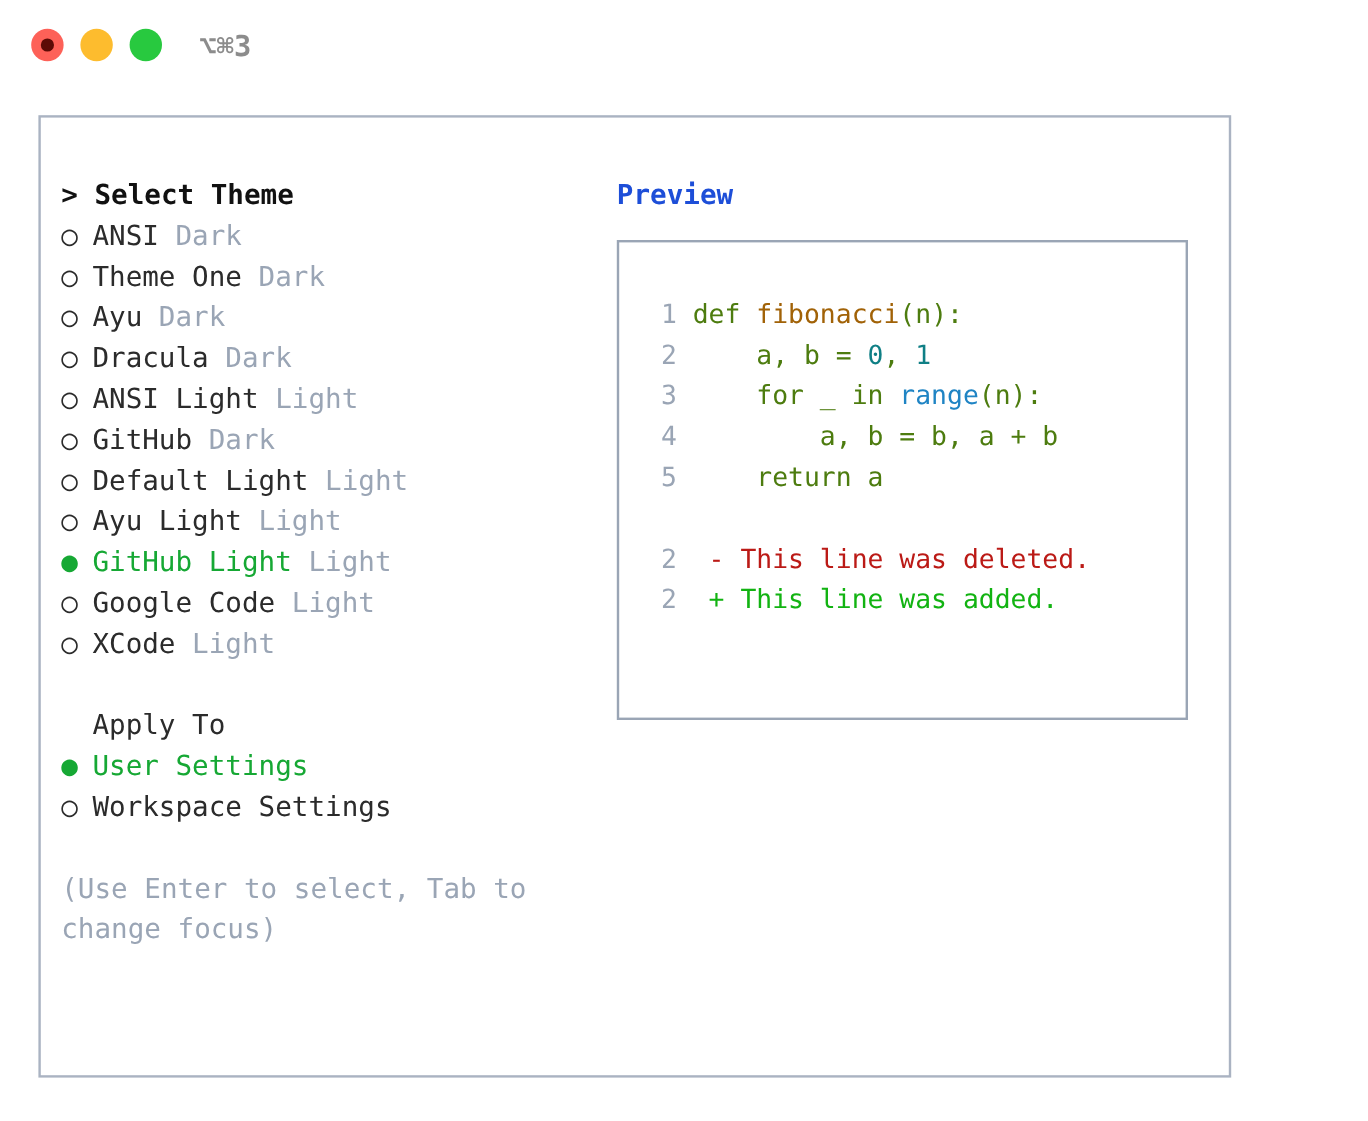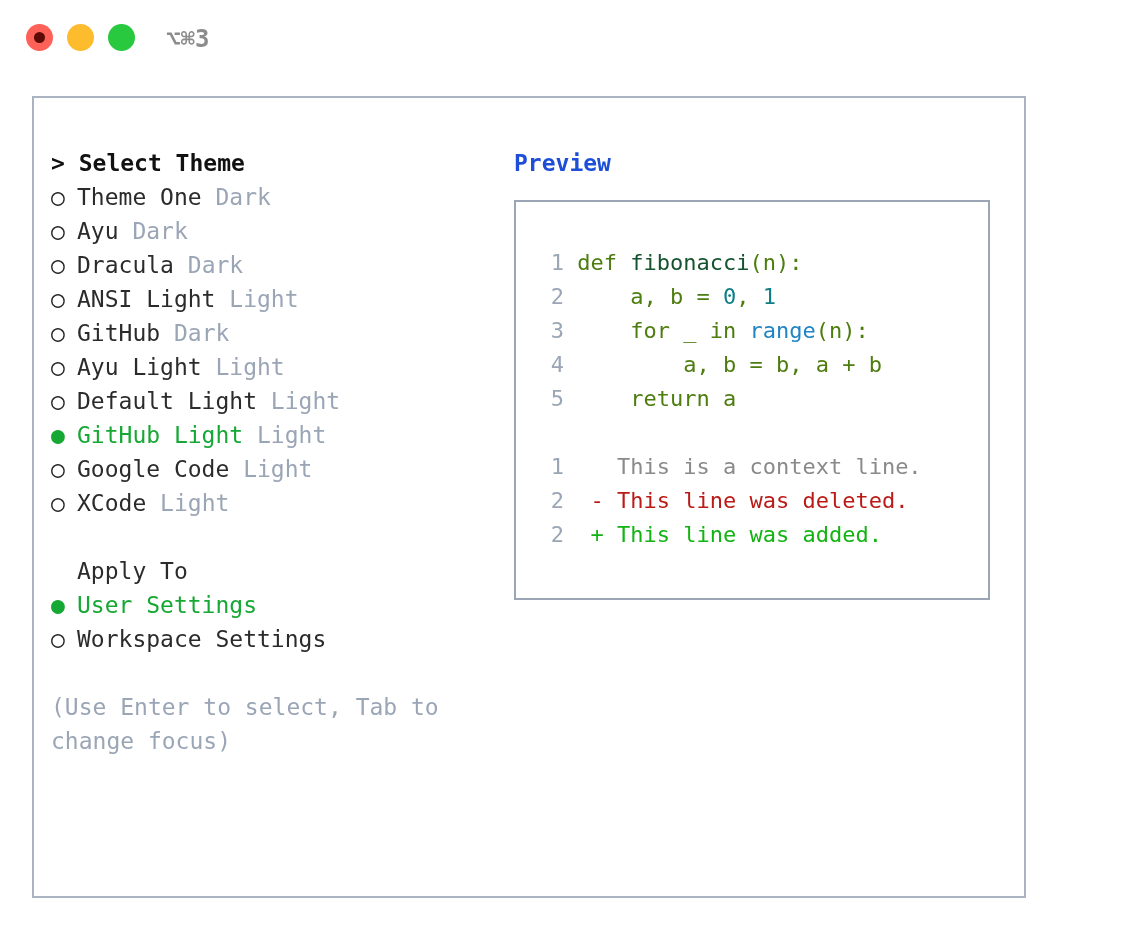--- a/index.html
+++ b/index.html
@@ -180,21 +180,21 @@
     color: #2b2b2b;
   }
   .lineno {
     display: inline-block;
     width: 28px;
     text-align: right;
     color: #9aa5b5;
   }
   .code-body { color: #2b2b2b; }
 
-  .tok-func   { color: #14532d; }
+  .tok-func   { color: #a16207; }
   .tok-num    { color: #0f7f85; }
   .tok-builtin{ color: #1f84c4; }
   .tok-plain  { color: #4d7c0f; }
 
   .blank-line { height: 34px; }
 
   .diff-ctx { color: #8a8a8a; }
   .diff-del { color: #bb1a16; }
   .diff-add { color: #12b312; }
 </style>
@@ -213,27 +213,28 @@
   </div>
 
   <div class="panel">
     <div class="columns">
 
       <div class="left-col">
 
         <div class="list-header">&gt; Select Theme</div>
 
         <div id="theme-list">
+            <div class="row"><span class="marker">○</span><span class="row-label">ANSI</span><span class="row-tag"> Dark</span></div>
             <div class="row"><span class="marker">○</span><span class="row-label">Theme One</span><span class="row-tag"> Dark</span></div>
             <div class="row"><span class="marker">○</span><span class="row-label">Ayu</span><span class="row-tag"> Dark</span></div>
             <div class="row"><span class="marker">○</span><span class="row-label">Dracula</span><span class="row-tag"> Dark</span></div>
             <div class="row"><span class="marker">○</span><span class="row-label">ANSI Light</span><span class="row-tag"> Light</span></div>
             <div class="row"><span class="marker">○</span><span class="row-label">GitHub</span><span class="row-tag"> Dark</span></div>
+            <div class="row"><span class="marker">○</span><span class="row-label">Default Light</span><span class="row-tag"> Light</span></div>
             <div class="row"><span class="marker">○</span><span class="row-label">Ayu Light</span><span class="row-tag"> Light</span></div>
-            <div class="row"><span class="marker">○</span><span class="row-label">Default Light</span><span class="row-tag"> Light</span></div>
             <div class="row selected"><span class="marker">●</span><span class="row-label">GitHub Light</span><span class="row-tag"> Light</span></div>
             <div class="row"><span class="marker">○</span><span class="row-label">Google Code</span><span class="row-tag"> Light</span></div>
             <div class="row"><span class="marker">○</span><span class="row-label">XCode</span><span class="row-tag"> Light</span></div>
           </div>
 
         <div class="section-gap"></div>
 
         <div class="apply-header">Apply To</div>
 
         <div id="apply-list">
@@ -250,21 +251,20 @@
         <div class="code-box">
           <div id="code-lines">
               <div class="code-line"><span class="lineno">1</span><span class="code-body"> <span class="tok-plain">def </span><span class="tok-func">fibonacci</span><span class="tok-plain">(n):</span></span></div>
               <div class="code-line"><span class="lineno">2</span><span class="code-body"> <span class="tok-plain">    a, b = </span><span class="tok-num">0</span><span class="tok-plain">, </span><span class="tok-num">1</span></span></div>
               <div class="code-line"><span class="lineno">3</span><span class="code-body"> <span class="tok-plain">    for _ in </span><span class="tok-builtin">range</span><span class="tok-plain">(n):</span></span></div>
               <div class="code-line"><span class="lineno">4</span><span class="code-body"> <span class="tok-plain">        a, b = b, a + b</span></span></div>
               <div class="code-line"><span class="lineno">5</span><span class="code-body"> <span class="tok-plain">    return a</span></span></div>
             </div>
           <div class="blank-line"></div>
           <div id="diff-lines">
-              <div class="code-line"><span class="lineno">1</span><span class="diff-ctx">    This is a context line.</span></div>
               <div class="code-line"><span class="lineno">2</span><span class="diff-del">  - This line was deleted.</span></div>
               <div class="code-line"><span class="lineno">2</span><span class="diff-add">  + This line was added.</span></div>
             </div>
         </div>
       </div>
 
     </div>
   </div>
 </div>
 

